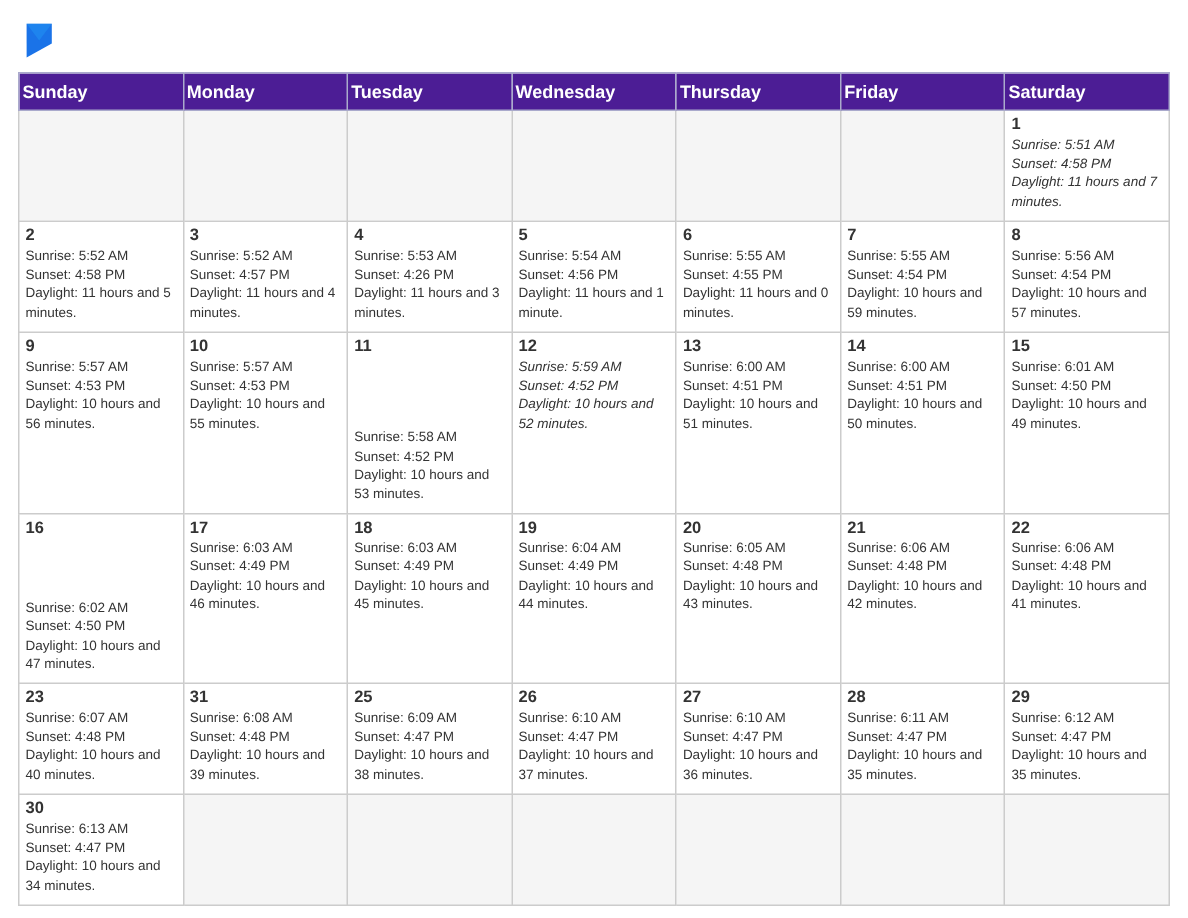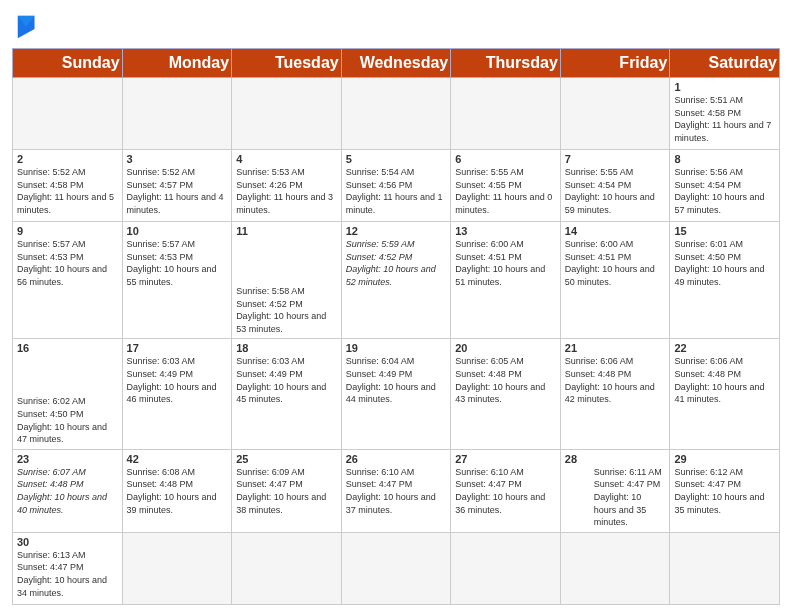--- a/index.html
+++ b/index.html
@@ -55,25 +55,25 @@
       color: #555;
     }
     .calendar {
       flex: 1;
       border: 1px solid #ccc;
       border-collapse: collapse;
       width: 100%;
       table-layout: fixed;
     }
     .calendar thead tr th {
-      background: #c2410c;
+      background: #4c1d95;
       color: #fff;
-      font-size: 16px;
+      font-size: 12px;
       font-weight: bold;
-      text-align: right;
+      text-align: left;
       padding: 5px 2px;
       border: 1px solid #aac;
     }
     .calendar tbody tr td {
       vertical-align: top;
       border: 1px solid #ccc;
       padding: 3px 4px;
       font-size: 9.5px;
       color: #333;
       background: #fff;
@@ -134,21 +134,21 @@
     <tbody>
     <tr>
           <td class="empty"></td>
           <td class="empty"></td>
           <td class="empty"></td>
           <td class="empty"></td>
           <td class="empty"></td>
           <td class="empty"></td>
           <td>
             <span class="day-num">1</span>
-            <div class="day-info" style="white-space: pre-line;">Sunrise: 5:51 AM
+            <div class="day-info" style="white-space: pre-line; font-style: italic;">Sunrise: 5:51 AM
 Sunset: 4:58 PM
 Daylight: 11 hours and 7 minutes.</div>
           </td>
         </tr>
         <tr>
           <td>
             <span class="day-num">2</span>
             <div class="day-info" style="white-space: pre-line;">Sunrise: 5:52 AM
 Sunset: 4:58 PM
 Daylight: 11 hours and 5 minutes.</div>
@@ -274,26 +274,26 @@
           <td>
             <span class="day-num">22</span>
             <div class="day-info" style="white-space: pre-line;">Sunrise: 6:06 AM
 Sunset: 4:48 PM
 Daylight: 10 hours and 41 minutes.</div>
           </td>
         </tr>
         <tr>
           <td>
             <span class="day-num">23</span>
-            <div class="day-info" style="white-space: pre-line; font-style: italic;">Sunrise: 6:07 AM
+            <div class="day-info" style="white-space: pre-line;">Sunrise: 6:07 AM
 Sunset: 4:48 PM
 Daylight: 10 hours and 40 minutes.</div>
           </td>
           <td>
-            <span class="day-num">42</span>
+            <span class="day-num">31</span>
             <div class="day-info" style="white-space: pre-line;">Sunrise: 6:08 AM
 Sunset: 4:48 PM
 Daylight: 10 hours and 39 minutes.</div>
           </td>
           <td>
             <span class="day-num">25</span>
             <div class="day-info" style="white-space: pre-line;">Sunrise: 6:09 AM
 Sunset: 4:47 PM
 Daylight: 10 hours and 38 minutes.</div>
           </td>
@@ -304,21 +304,21 @@
 Daylight: 10 hours and 37 minutes.</div>
           </td>
           <td>
             <span class="day-num">27</span>
             <div class="day-info" style="white-space: pre-line;">Sunrise: 6:10 AM
 Sunset: 4:47 PM
 Daylight: 10 hours and 36 minutes.</div>
           </td>
           <td>
             <span class="day-num">28</span>
-            <div class="day-info" style="white-space: pre-line; margin-left: 29px;">Sunrise: 6:11 AM
+            <div class="day-info" style="white-space: pre-line;">Sunrise: 6:11 AM
 Sunset: 4:47 PM
 Daylight: 10 hours and 35 minutes.</div>
           </td>
           <td>
             <span class="day-num">29</span>
             <div class="day-info" style="white-space: pre-line;">Sunrise: 6:12 AM
 Sunset: 4:47 PM
 Daylight: 10 hours and 35 minutes.</div>
           </td>
         </tr>

